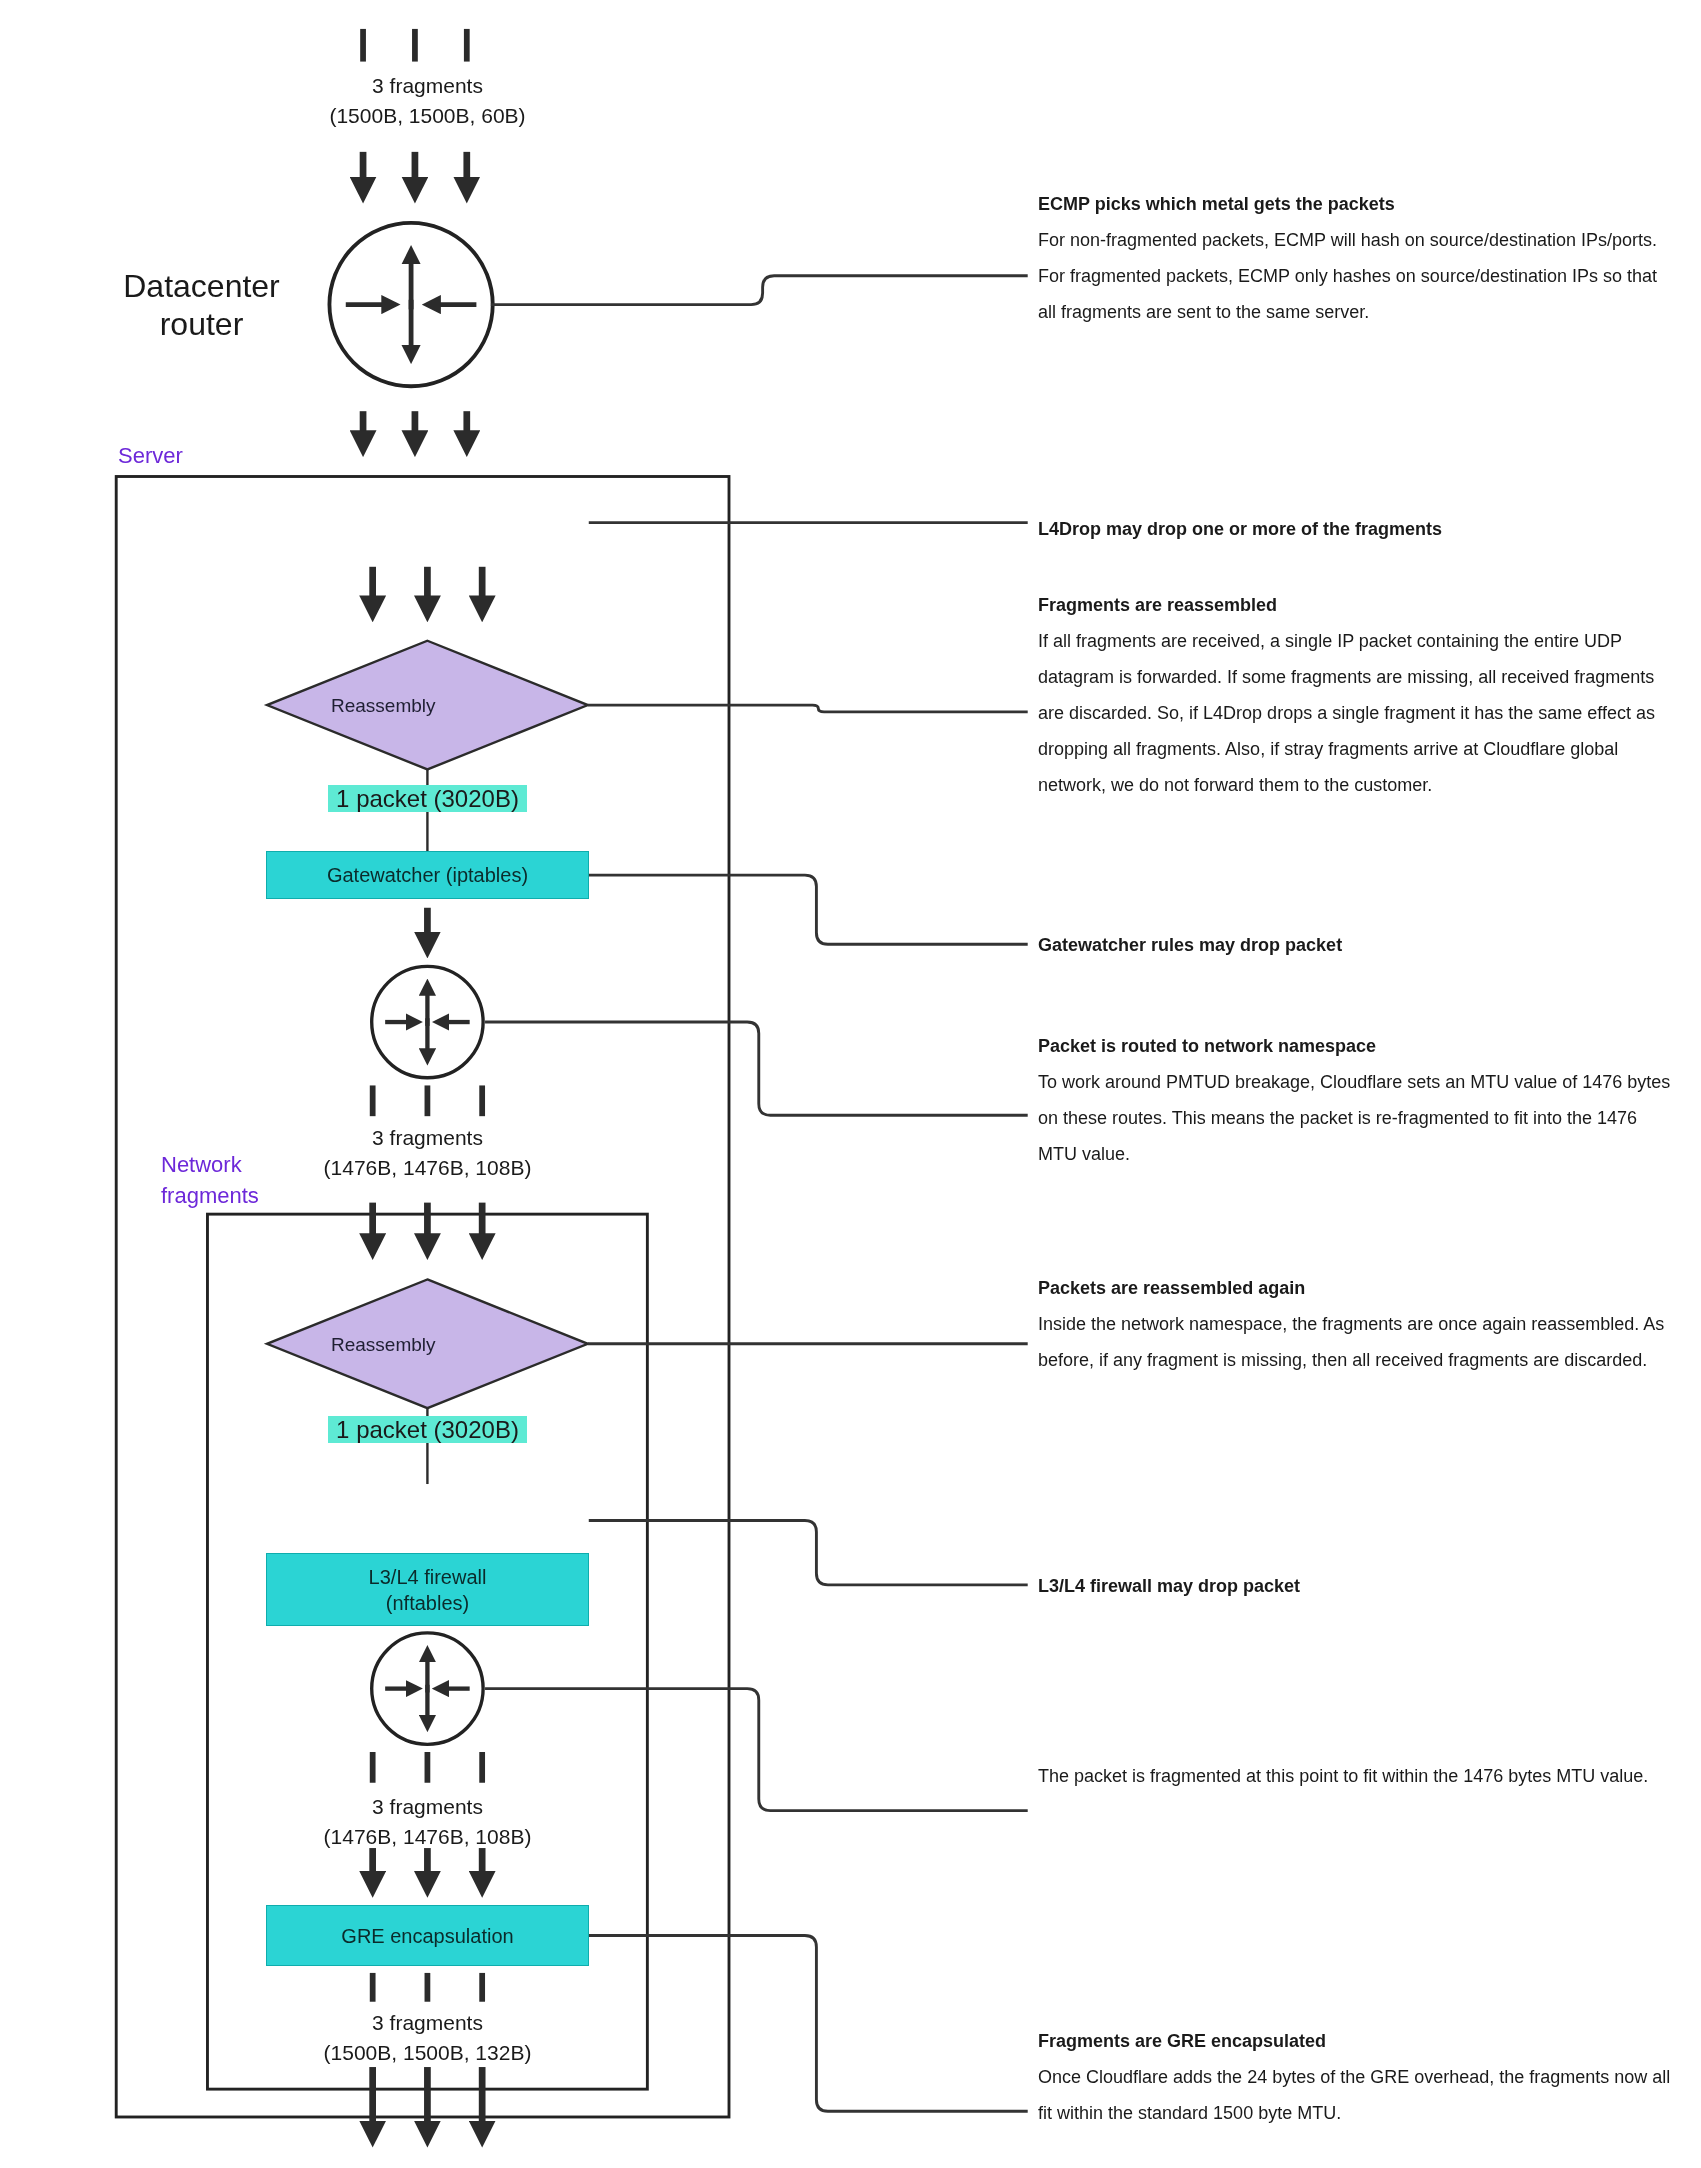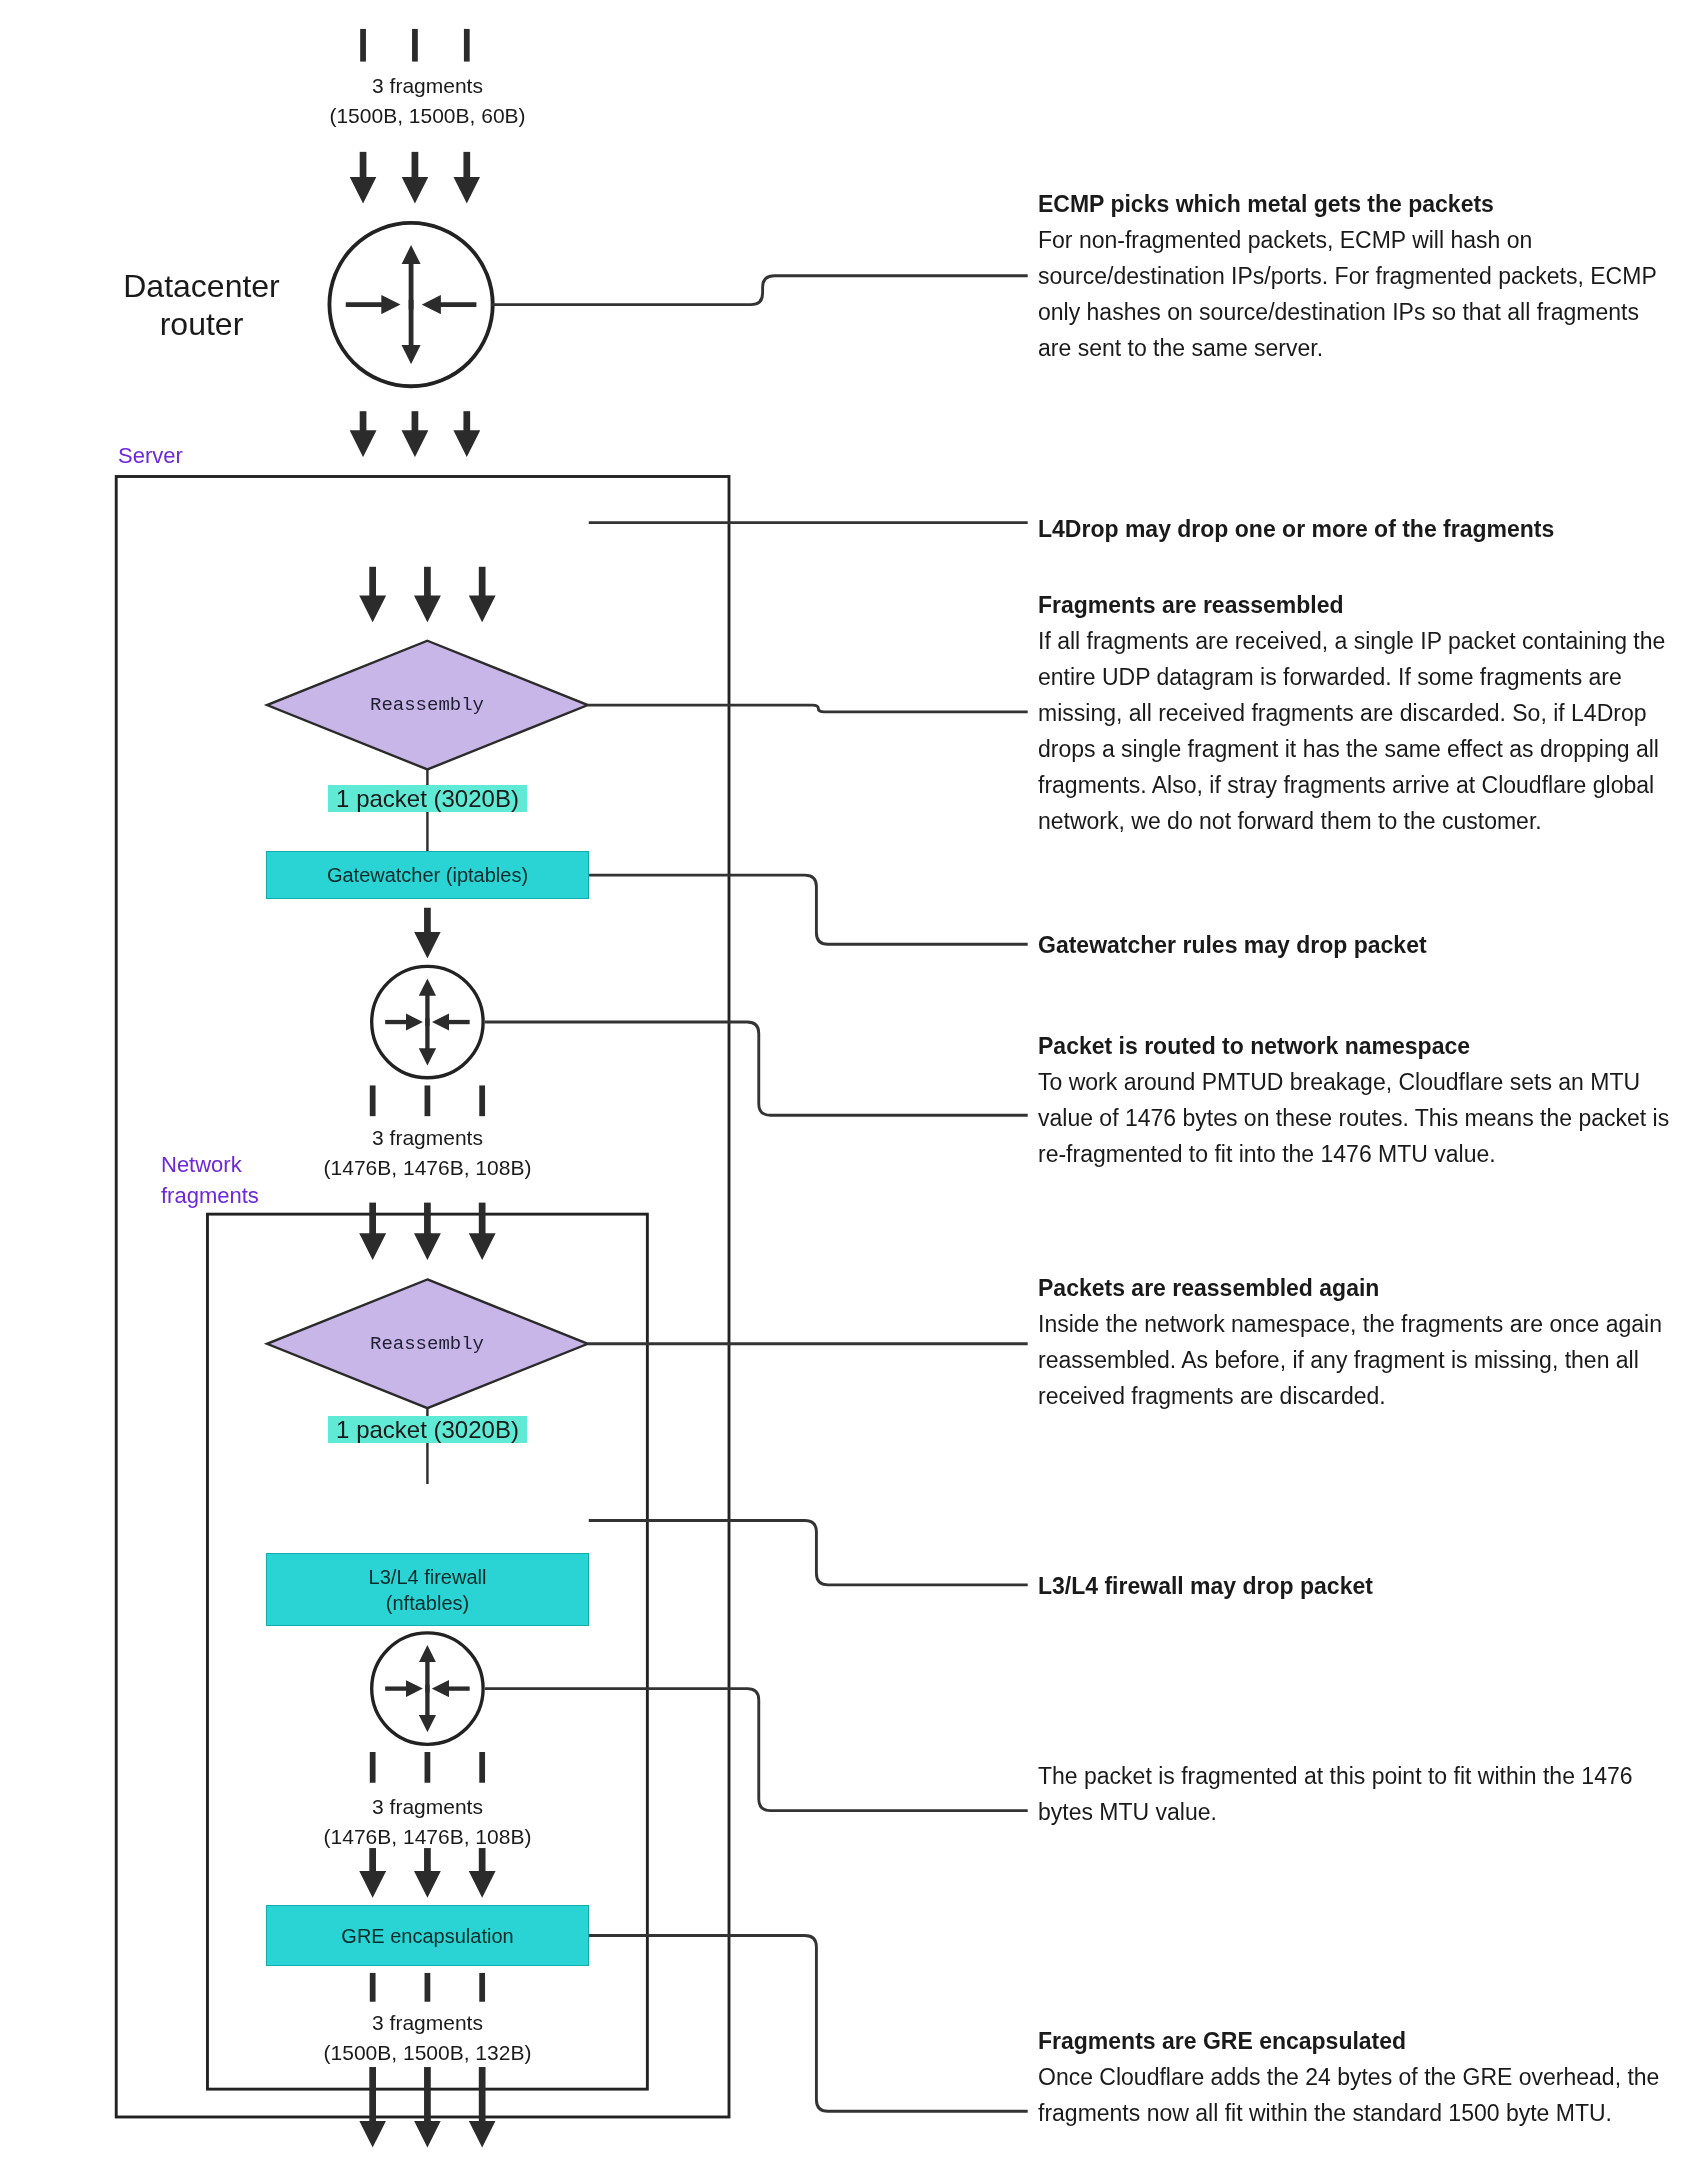--- a/index.html
+++ b/index.html
@@ -14,35 +14,35 @@
   #diagram-svg{position:absolute;left:0;top:0;z-index:1;}
   .lbl{position:absolute;z-index:3;color:#6d28d9;}
   .cyan-box{
     position:absolute;z-index:3;
     background:#2BD4D4;border:1.9px solid #0FADAD;
     display:flex;align-items:center;justify-content:center;
     font-size:20px;line-height:26px;color:#0b2b2b;
     box-sizing:border-box;text-align:center;
   }
   .diamond-label{
-    position:absolute;z-index:3;width:192px;text-align:center;
-    font-size:19px;line-height:27px;color:#1f1f33;font-family:Liberation Mono, monospace;
+    position:absolute;z-index:3;width:192px;
+    font-size:19px;line-height:27px;color:#1f1f33;
   }
   .frag-label{
     position:absolute;z-index:3;left:274px;width:307px;text-align:center;
     font-size:21px;line-height:30px;
   }
   .packet-label{
     position:absolute;z-index:3;left:274px;width:307px;text-align:center;
     font-size:24px;line-height:29px;
   }
   .packet-label span{background:#5eead4;padding:0 7.7px;}
   .annotation{
     position:absolute;z-index:3;left:1038px;width:634px;
-    font-size:23px;line-height:36px;
+    font-size:18px;line-height:36px;
   }
   .ann-title{font-weight:bold;}
   .zone-label{font-size:22px;line-height:31px;}
   .dc-label{
     position:absolute;z-index:3;left:96px;top:267px;width:211px;
     text-align:center;font-size:32px;line-height:38px;
   }
 </style>
 </head>
 <body>

